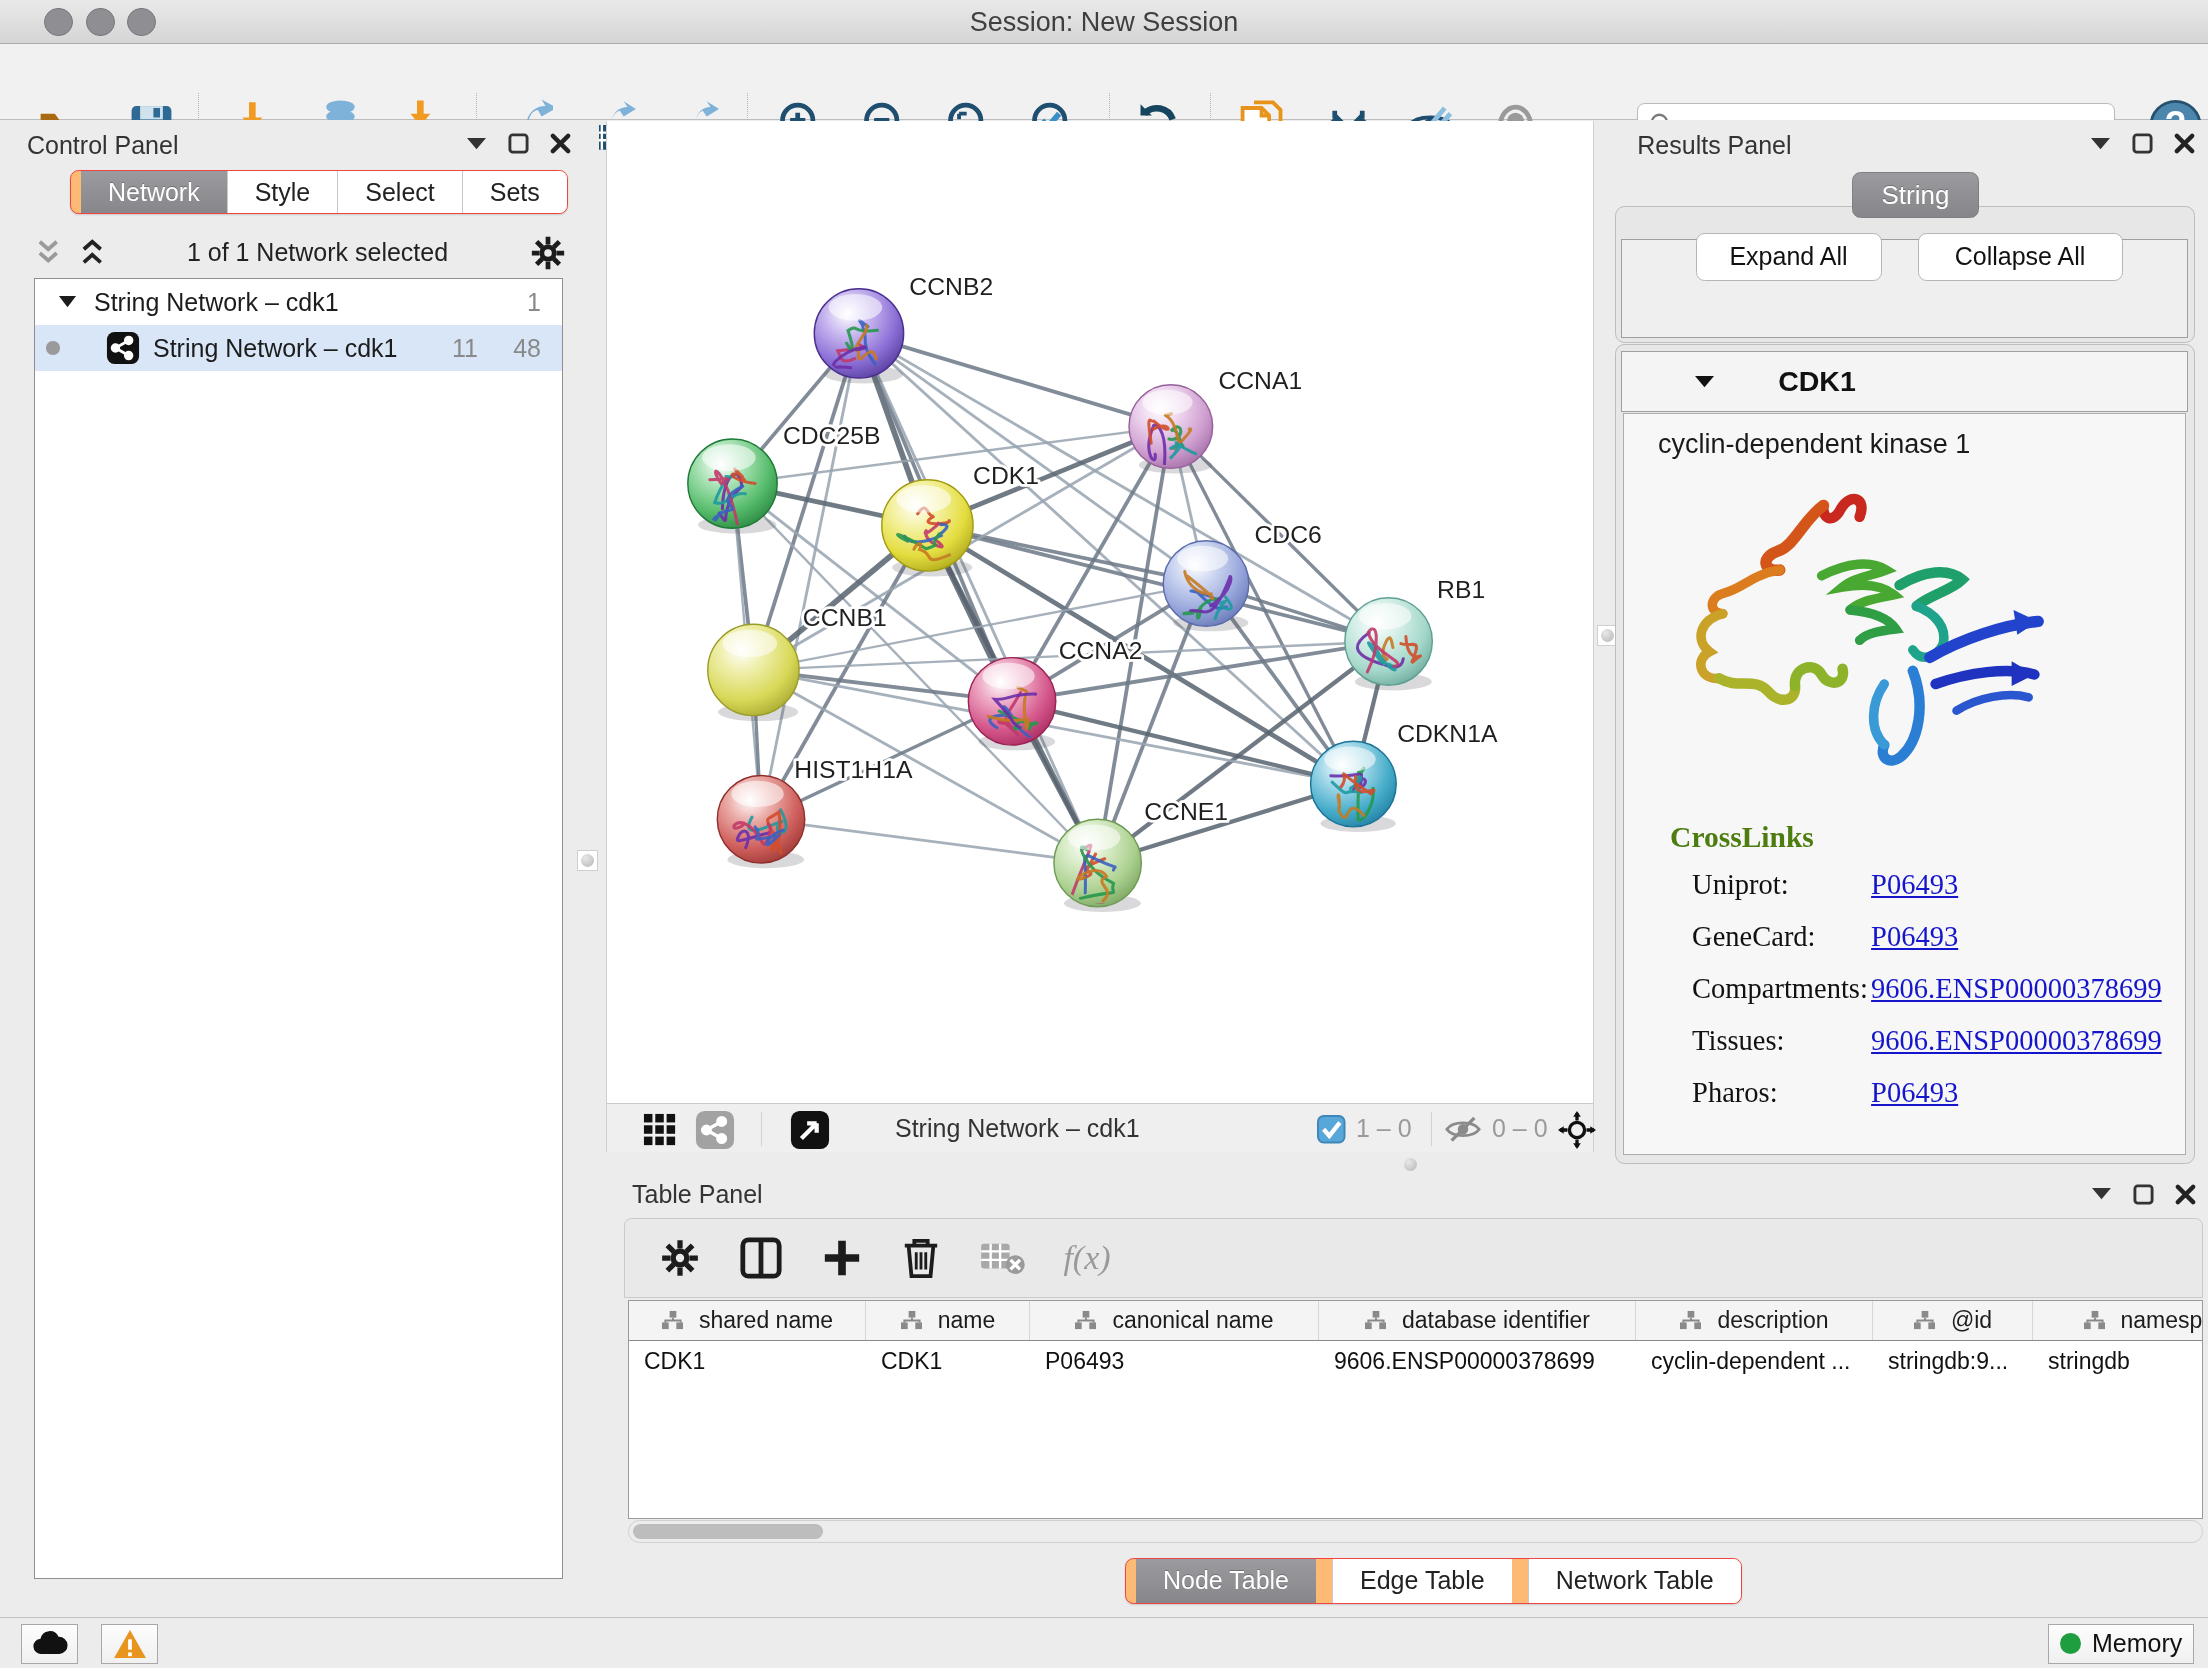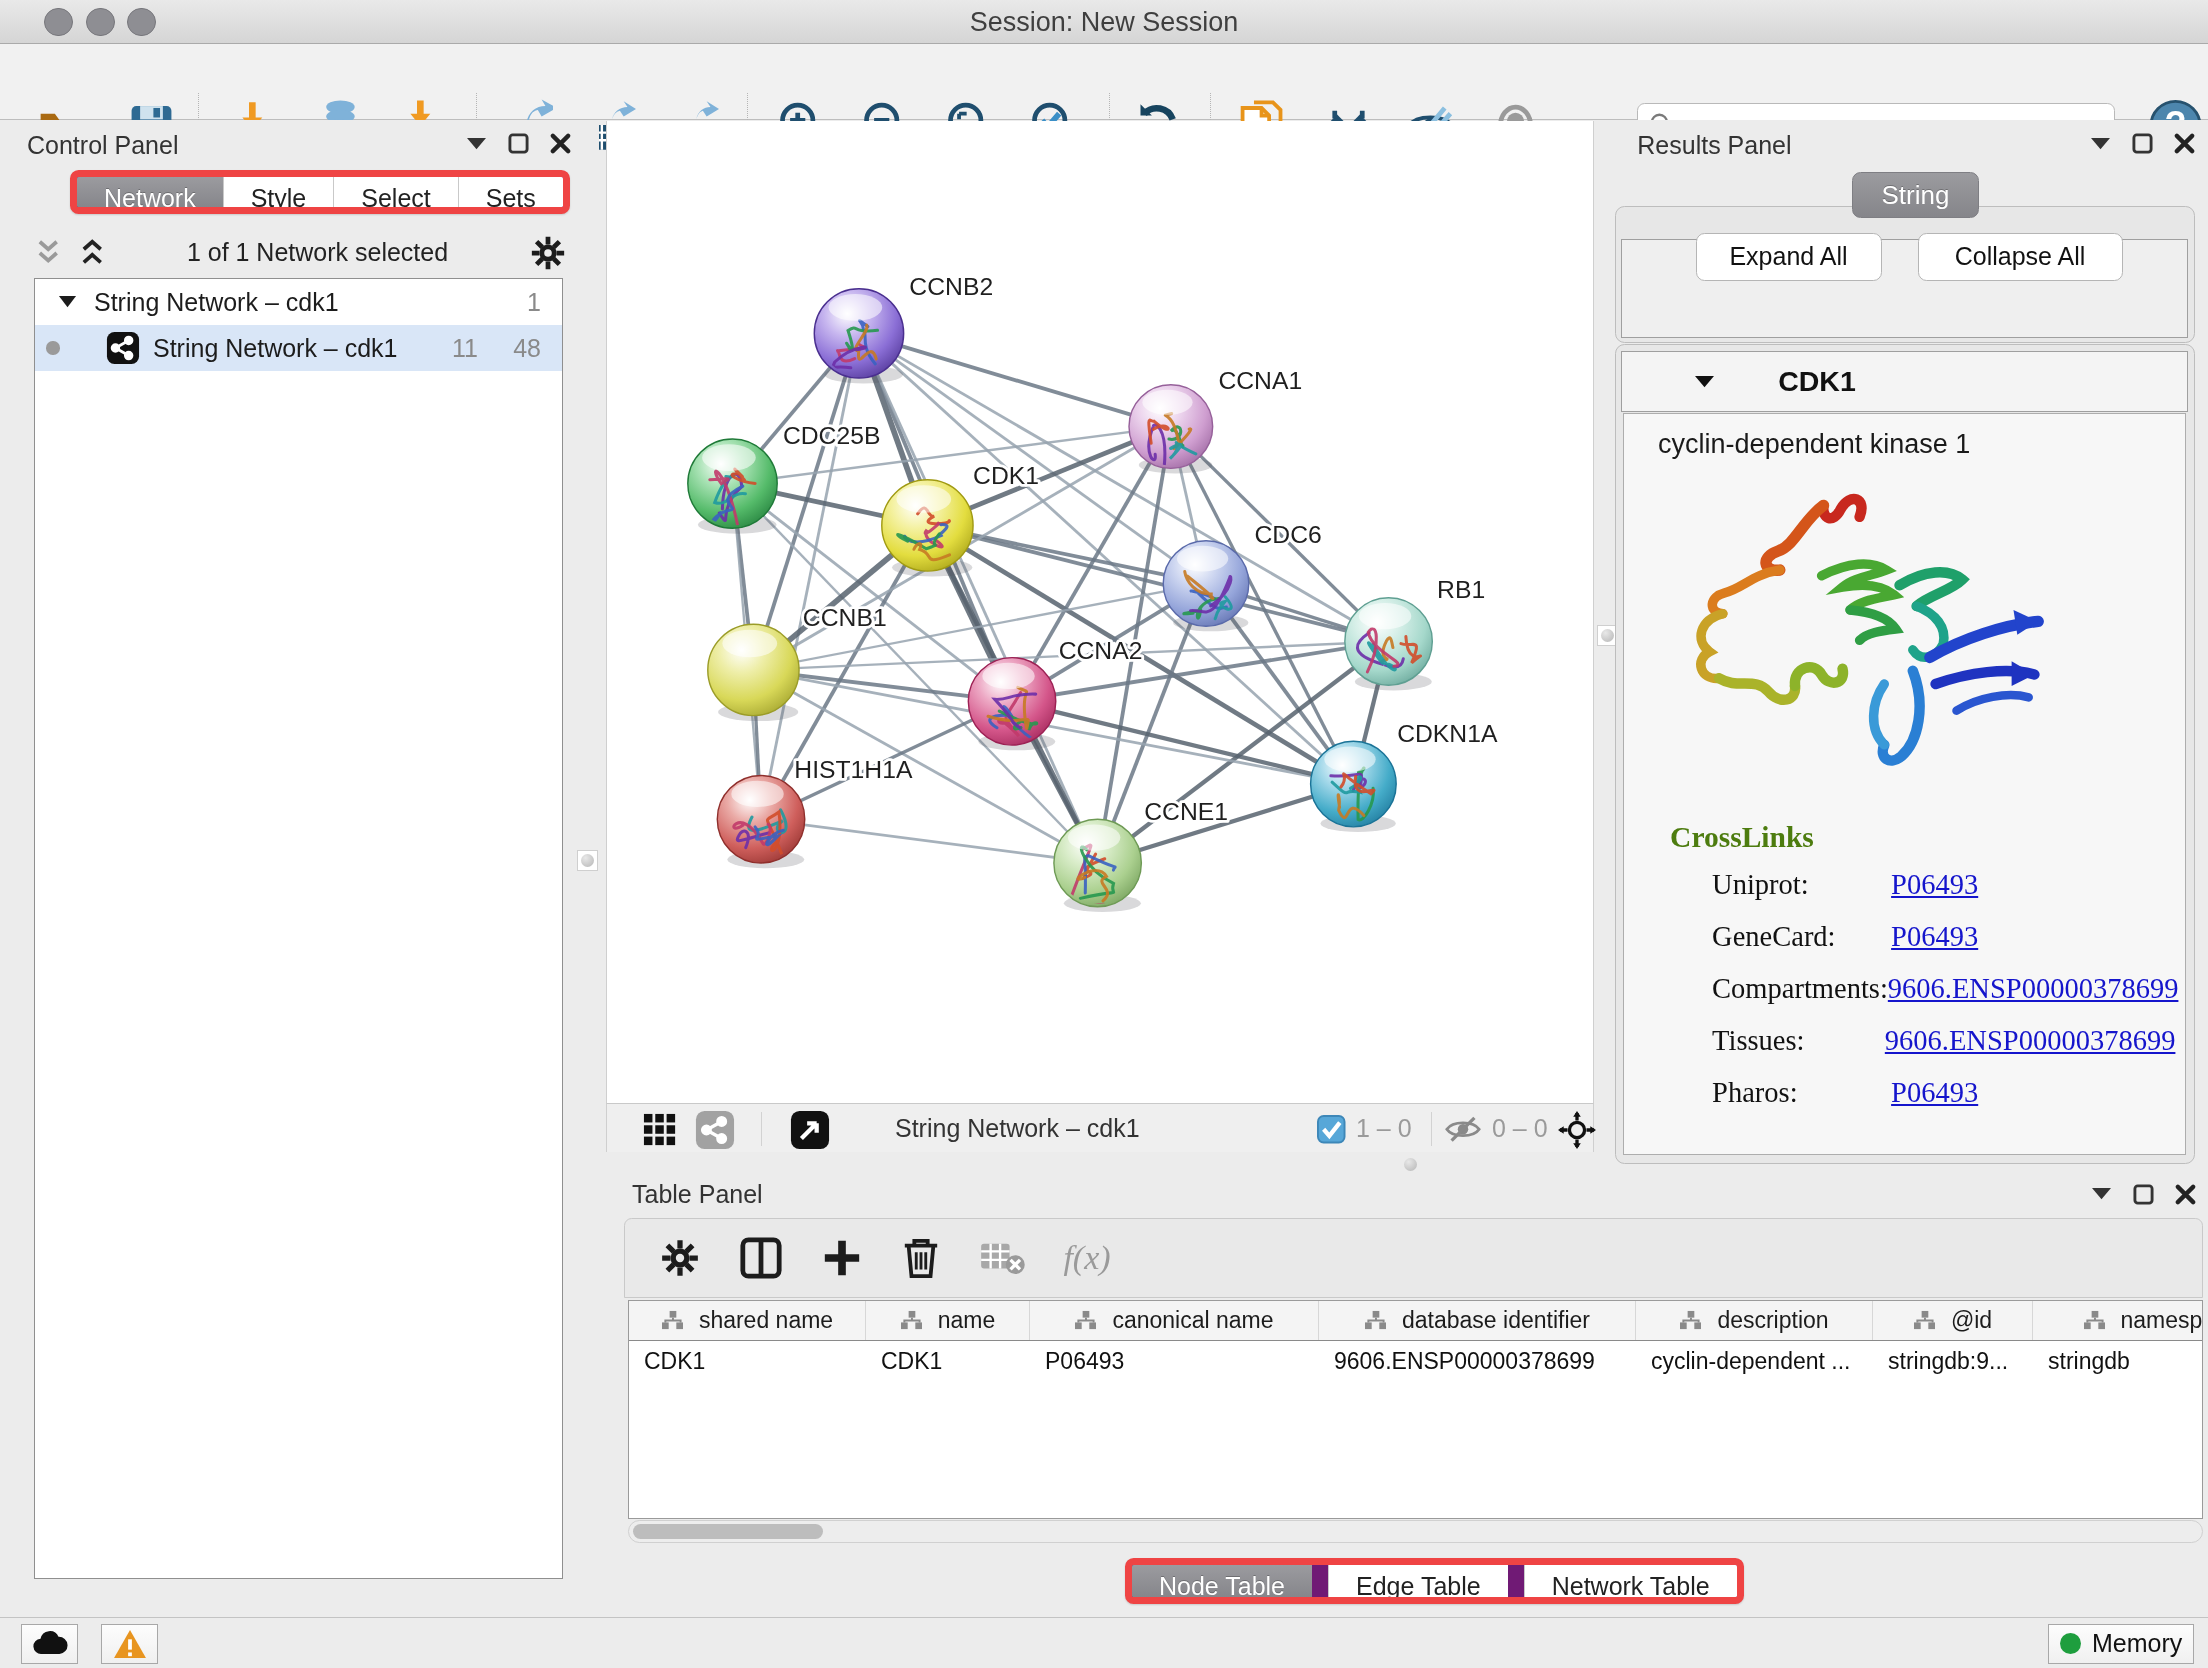--- a/index.html
+++ b/index.html
@@ -25,22 +25,22 @@
   #searchbox input { border:none; outline:none; flex:1; font-size:23px; font-family:"Liberation Sans",sans-serif; background:transparent; }
 
   
   .panel-title { font-size:25px; color:#333; }
 
   
   #control-panel { position:absolute; left:0; top:120px; width:599px; height:1548px; background:#ececec; }
   #cp-header { position:absolute; left:27px; top:11.4px; }
   .panel-icons { position:absolute; top:13.3px; display:flex; gap:21px; align-items:center; }
   #cp-icons { right:28.5px; }
-  .segwrap { position:absolute; display:flex; border:7px solid #ef4444; border-radius:8.6px; overflow:hidden;
-    background:#701a75; box-shadow:0 1px 1.9px rgba(0,0,0,.15); }
+  .segwrap { position:absolute; display:flex; border:1px solid #ef4444; border-radius:8.6px; overflow:hidden;
+    background:#fdba74; box-shadow:0 1px 1.9px rgba(0,0,0,.15);padding-left:10px; }
   #cp-tabs { left:70px; top:50px; height:44px; }
   .seg { padding:0 27px; line-height:42px; font-size:25px; color:#222; background:#fff; border-left:1px solid #c9c9c9; cursor:default; }
   .seg:first-child { border-left:none; }
   .seg.sel { background:linear-gradient(#9b9b9f,#86868b); color:#fff; text-shadow:0 -1px 0 rgba(0,0,0,.25); }
   #cp-statusrow { position:absolute; left:34px; right:32px; top:108px; height:49px; display:flex; align-items:center; }
   #cp-status { flex:1; text-align:center; font-size:25px; color:#222; }
   #cp-list { position:absolute; left:34px; top:158px; width:529px; height:1301px; background:#fff; border:1.9px solid #8f8f8f; }
   .treerow { position:relative; height:46px; display:flex; align-items:center; font-size:25px; color:#1c1c1c; }
   .treerow .cnt { color:#8a8a8a; }
   #row-collection { padding-left:23px; }
@@ -74,21 +74,21 @@
     border:1.9px solid #b5b5b5; border-radius:8.6px; font-size:25px; color:#111; text-align:center; }
   #rp-card { position:absolute; left:-9.5px; top:224px; width:580px; height:820px; background:#e7e7e7;
     border:1px solid #bdbdbd; border-radius:9.5px; }
   #rp-entry-header { position:absolute; left:5.7px; top:5.7px; right:5.7px; height:61px; background:#f4f4f4;
     border:1.9px solid #9f9f9f; display:flex; align-items:center; }
   #rp-entry-name { font-size:28.5px; font-weight:bold; color:#111; margin-left:63px; }
   #rp-inner { position:absolute; left:7.6px; top:68px; right:7.6px; bottom:7.6px; background:#f7f7f7; border:1.9px solid #adadad; overflow:hidden; }
   #rp-desc { position:absolute; left:34px; top:15px; font-size:27px; color:#1a1a1a; }
   #protein-img { position:absolute; left:57px; top:57px; }
   #xl-title { position:absolute; left:46px; top:407px; font-family:"Liberation Serif",serif; font-weight:bold; font-size:29.5px; color:#4d7c0f; }
-  #xlinks { position:absolute; left:68px; top:455px; right:9.5px;margin-left:20px; }
+  #xlinks { position:absolute; left:68px; top:455px; right:9.5px; }
   .xlrow { height:52px; font-family:"Liberation Serif",serif; font-size:28.5px; color:#111; display:flex; }
   .xlrow .xlab { width:179px; }
   .xlrow a { color:#1515cc; text-decoration:underline; }
 
   
   #table-panel { position:absolute; left:613px; top:1176px; width:1596px; height:441px; background:#ececec; }
   #tp-header { position:absolute; left:19px; top:3.8px; }
   #tp-icons { right:13.3px; top:7.6px; }
   #tp-toolbar { position:absolute; left:11.4px; top:42px; right:5.7px; height:80px; background:#e9e9e9;
     border:1px solid #c9c9c9; border-radius:7.6px 7.6px 0 0; display:flex; align-items:center; gap:38px; padding-left:34px; }

